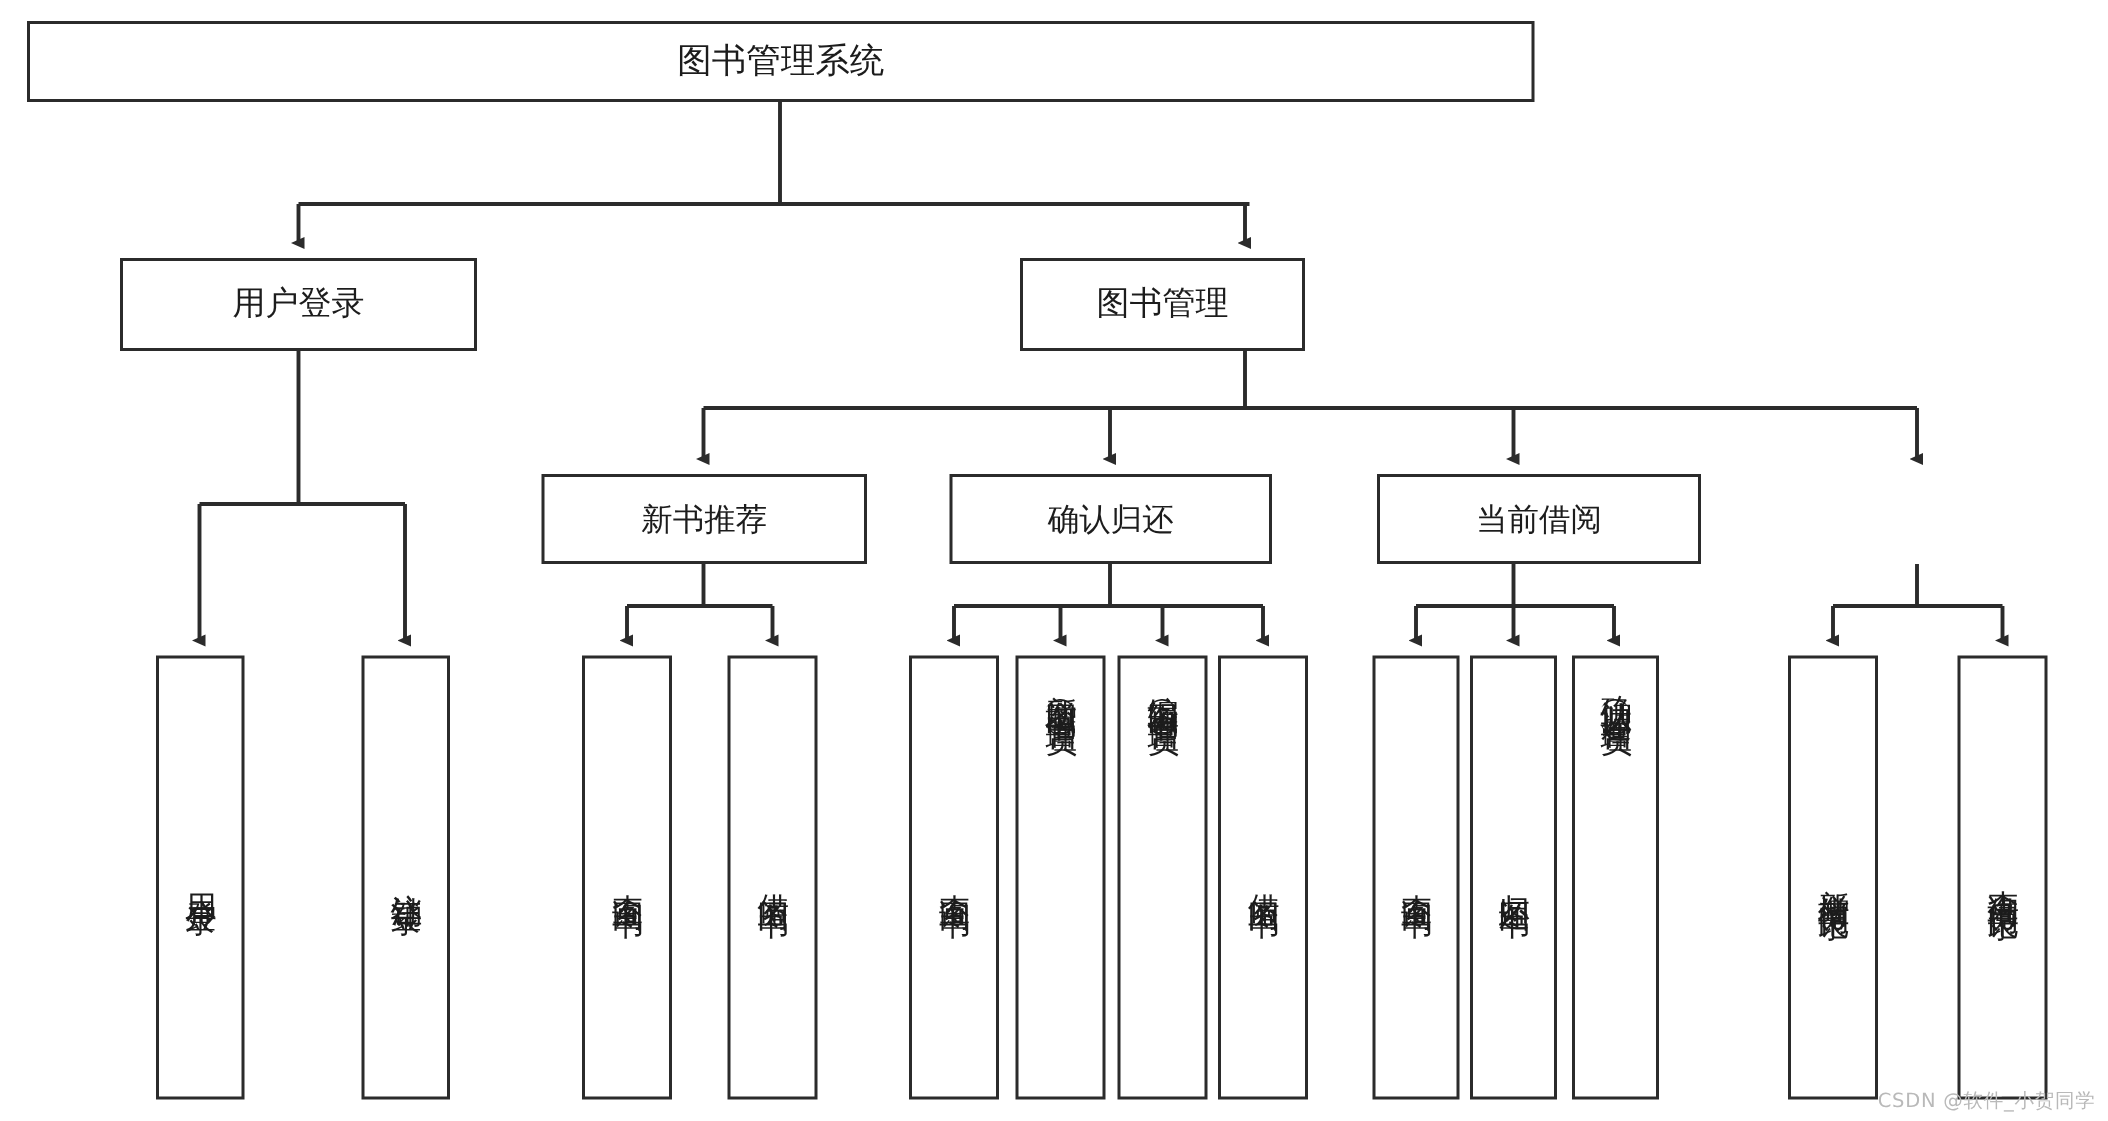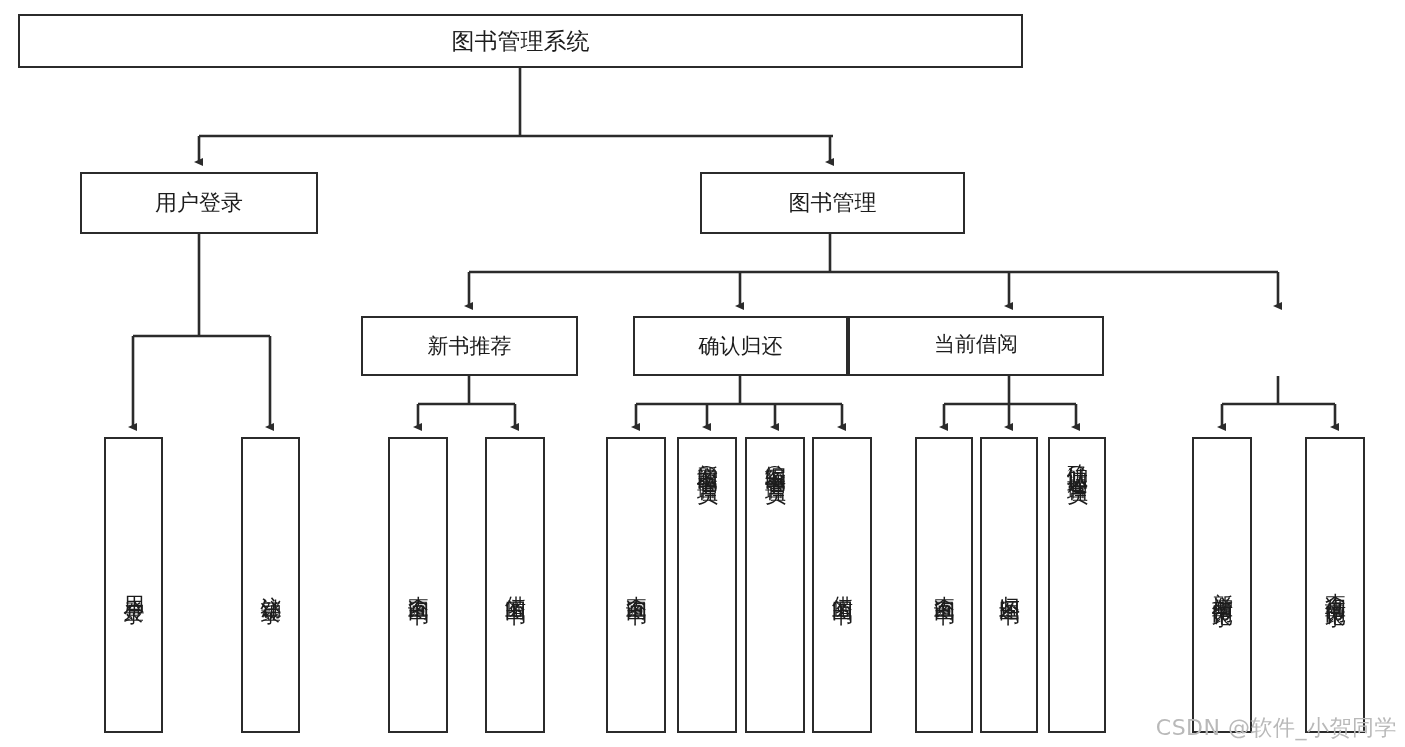--- a/index.html
+++ b/index.html
@@ -57,21 +57,21 @@
     white-space:nowrap;
   }
   .leaf.center-v{
     align-items:center;
     padding-top:0;
   }
   .watermark{
     position:absolute;
     right:8px;
     bottom:4px;
-    font-size:22px;
+    font-size:13px;
     color:#b9b9b9;
     letter-spacing:0.5px;
     white-space:nowrap;
     font-family:"DejaVu Sans","Liberation Sans",sans-serif;
   }
 </style>
 </head>
 <body>
 
 <div id="stage">
@@ -126,31 +126,31 @@
     </g>
   </svg>
 
   <div class="node root" style="left:18px; top:14px; width:1005px; height:54px;">
     <span>图书管理系统</span>
   </div>
 
   <div class="node lvl1" style="left:80px; top:172px; width:238px; height:62px;">
     <span>用户登录</span>
   </div>
-  <div class="node lvl1" style="left:700px; top:172px; width:265px; height:62px;">
+  <div class="node lvl1" style="left:680px; top:172px; width:190px; height:62px;">
     <span>图书管理</span>
   </div>
 
   <div class="node lvl2" style="left:361px; top:316px; width:217px; height:60px;">
     <span>新书推荐</span>
   </div>
   <div class="node lvl2" style="left:633px; top:316px; width:215px; height:60px;">
     <span>确认归还</span>
   </div>
-  <div class="node lvl2" style="left:848px; top:316px; width:256px; height:60px;font-family:Liberation Mono, monospace;">
+  <div class="node lvl2" style="left:918px; top:316px; width:216px; height:60px;">
     <span>当前借阅</span>
   </div>
 
   <div class="node leaf center-v" style="left:104px; top:437px; width:59px; height:296px;">
     <span class="vtext">用户登录</span>
   </div>
   <div class="node leaf center-v" style="left:241px; top:437px; width:59px; height:296px;">
     <span class="vtext">注销登录</span>
   </div>
 

